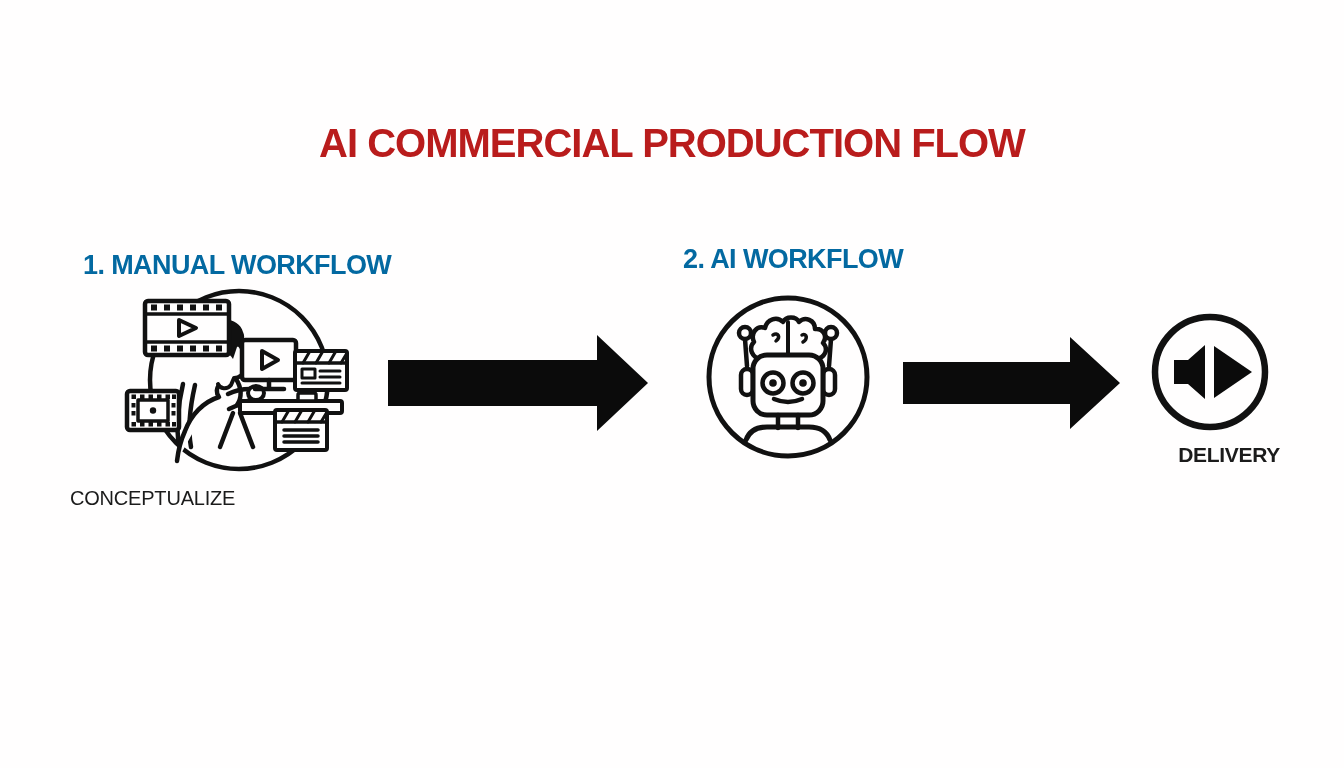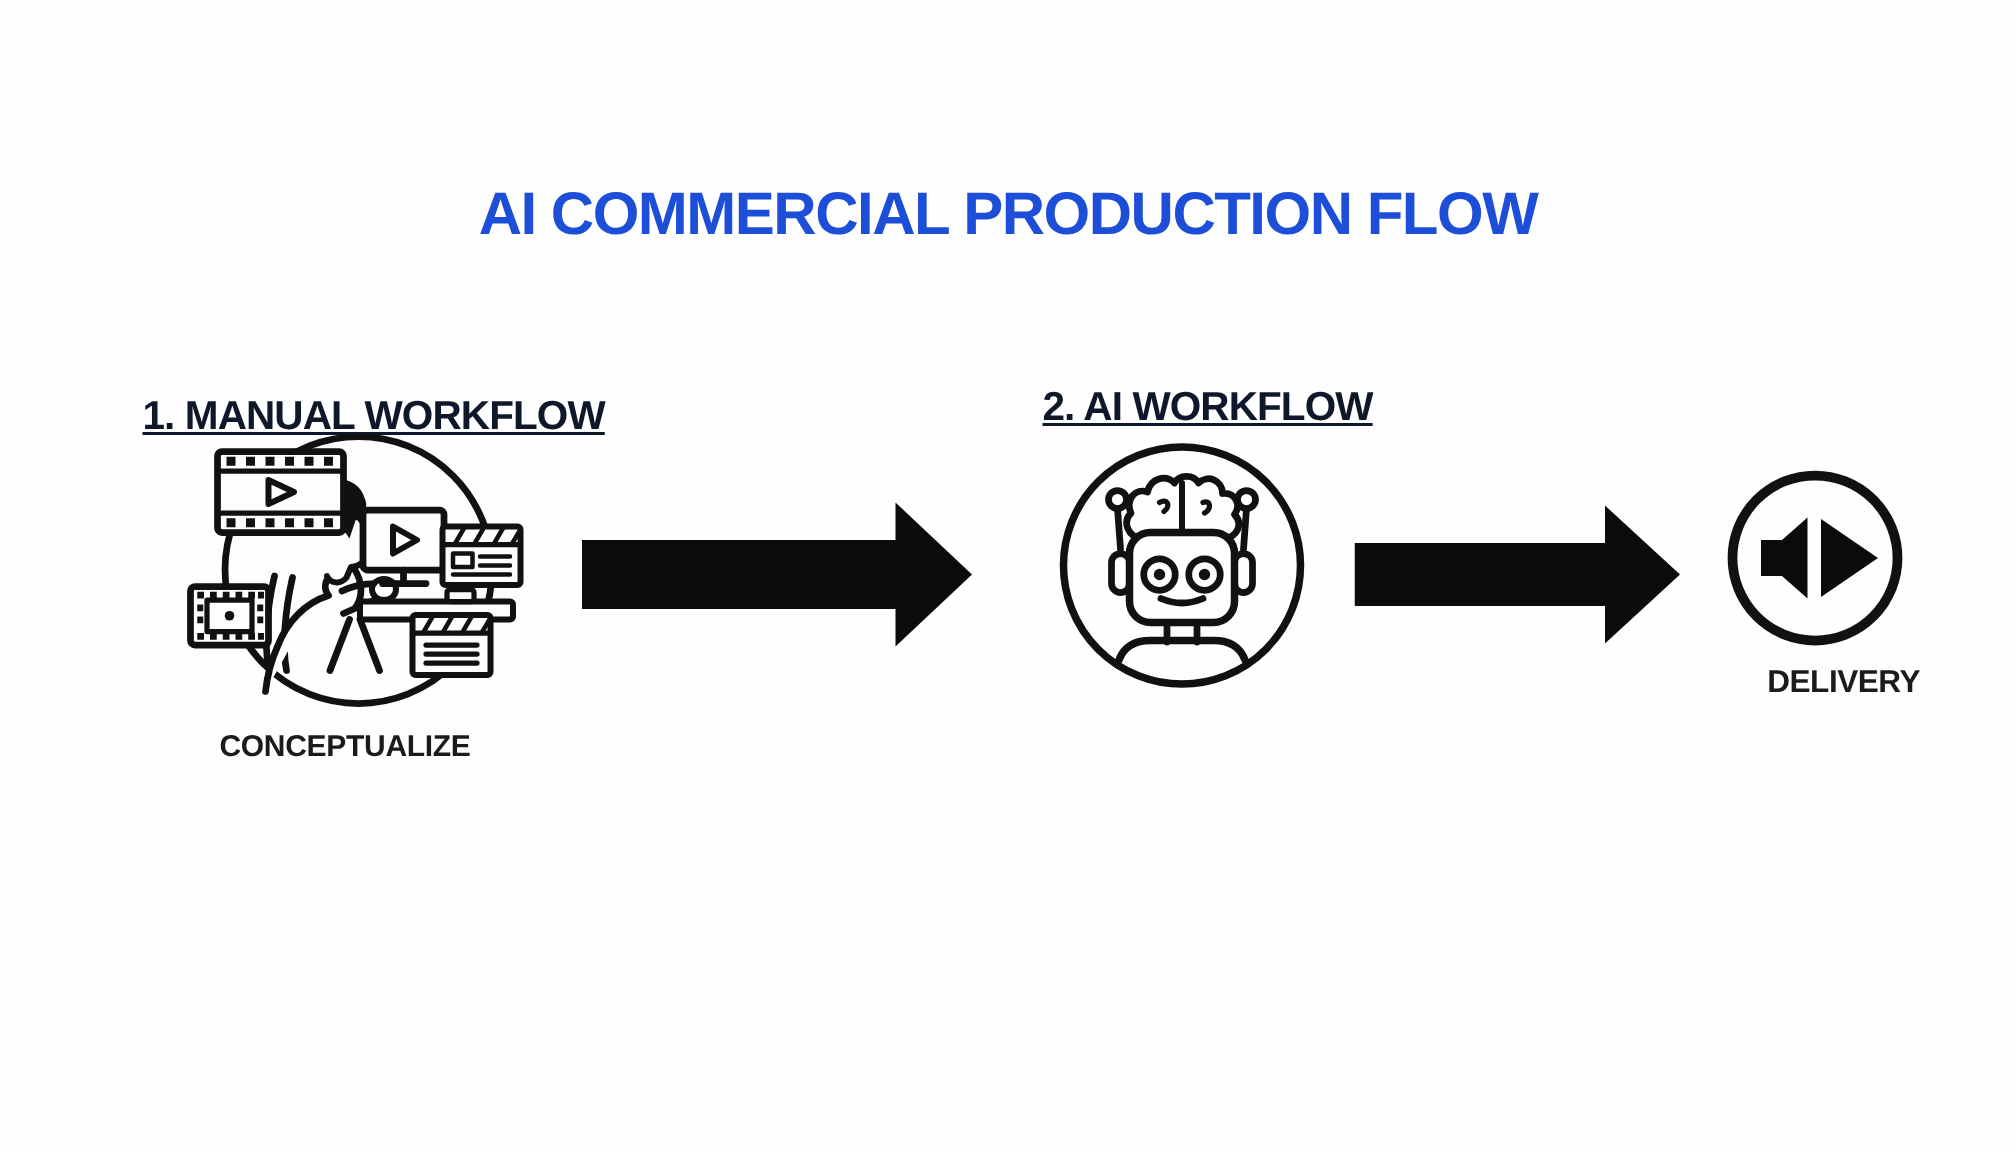--- a/index.html
+++ b/index.html
@@ -2,31 +2,31 @@
 <html><head>
 <meta charset="utf-8">
 <style>
   html,body{margin:0;padding:0;background:#e9e9e9;}
   .stage{
     position:relative;width:1344px;height:768px;background:#fffefe;
     font-family:"Liberation Sans",sans-serif;color:#141414;overflow:hidden;
   }
   .title{
     position:absolute;left:0;top:121px;width:100%;text-align:center;
-    font-size:40px;font-weight:bold;letter-spacing:-1px;color:#1d4ed8;margin:0;
+    font-size:40px;font-weight:bold;letter-spacing:-1px;color:#b91c1c;margin:0;
   }
   .step-heading{
     position:absolute;font-size:27px;font-weight:bold;letter-spacing:-0.6px;
-    color:#0f172a;margin:12px;white-space:nowrap;text-decoration:underline;
+    color:#0369a1;margin:0;white-space:nowrap;
   }
   .heading-manual{left:83px;top:250px;}
   .heading-ai{left:683px;top:244px;}
   .caption{
-    position:absolute;width:320px;text-align:center;font-size:20px;
-    font-weight:bold;line-height:28px;letter-spacing:-0.2px;color:#1b1b1b;
+    position:absolute;width:320px;text-align:left;font-size:20px;
+    font-weight:normal;line-height:28px;letter-spacing:-0.2px;color:#1b1b1b;
   }
   .caption-manual{left:70px;top:484px;}
   .caption-ai{left:635px;top:481px;}
   .delivery-label{
     position:absolute;left:1140px;top:443px;width:140px;text-align:right;
     font-size:21px;font-weight:bold;letter-spacing:-0.3px;color:#1b1b1b;
   }
   .abs{position:absolute;}
   svg{display:block;}
 </style>

